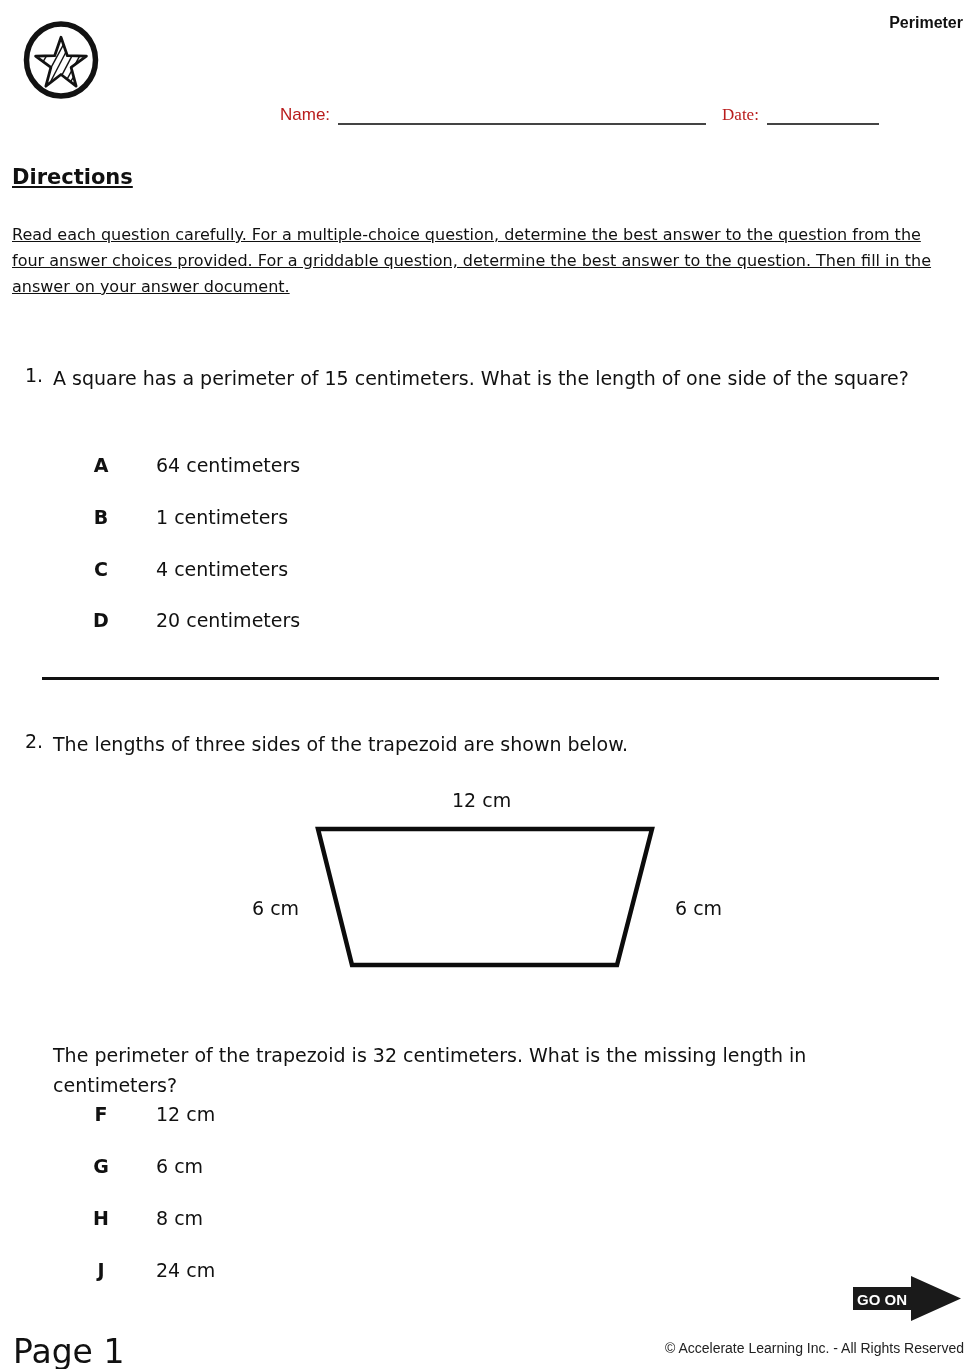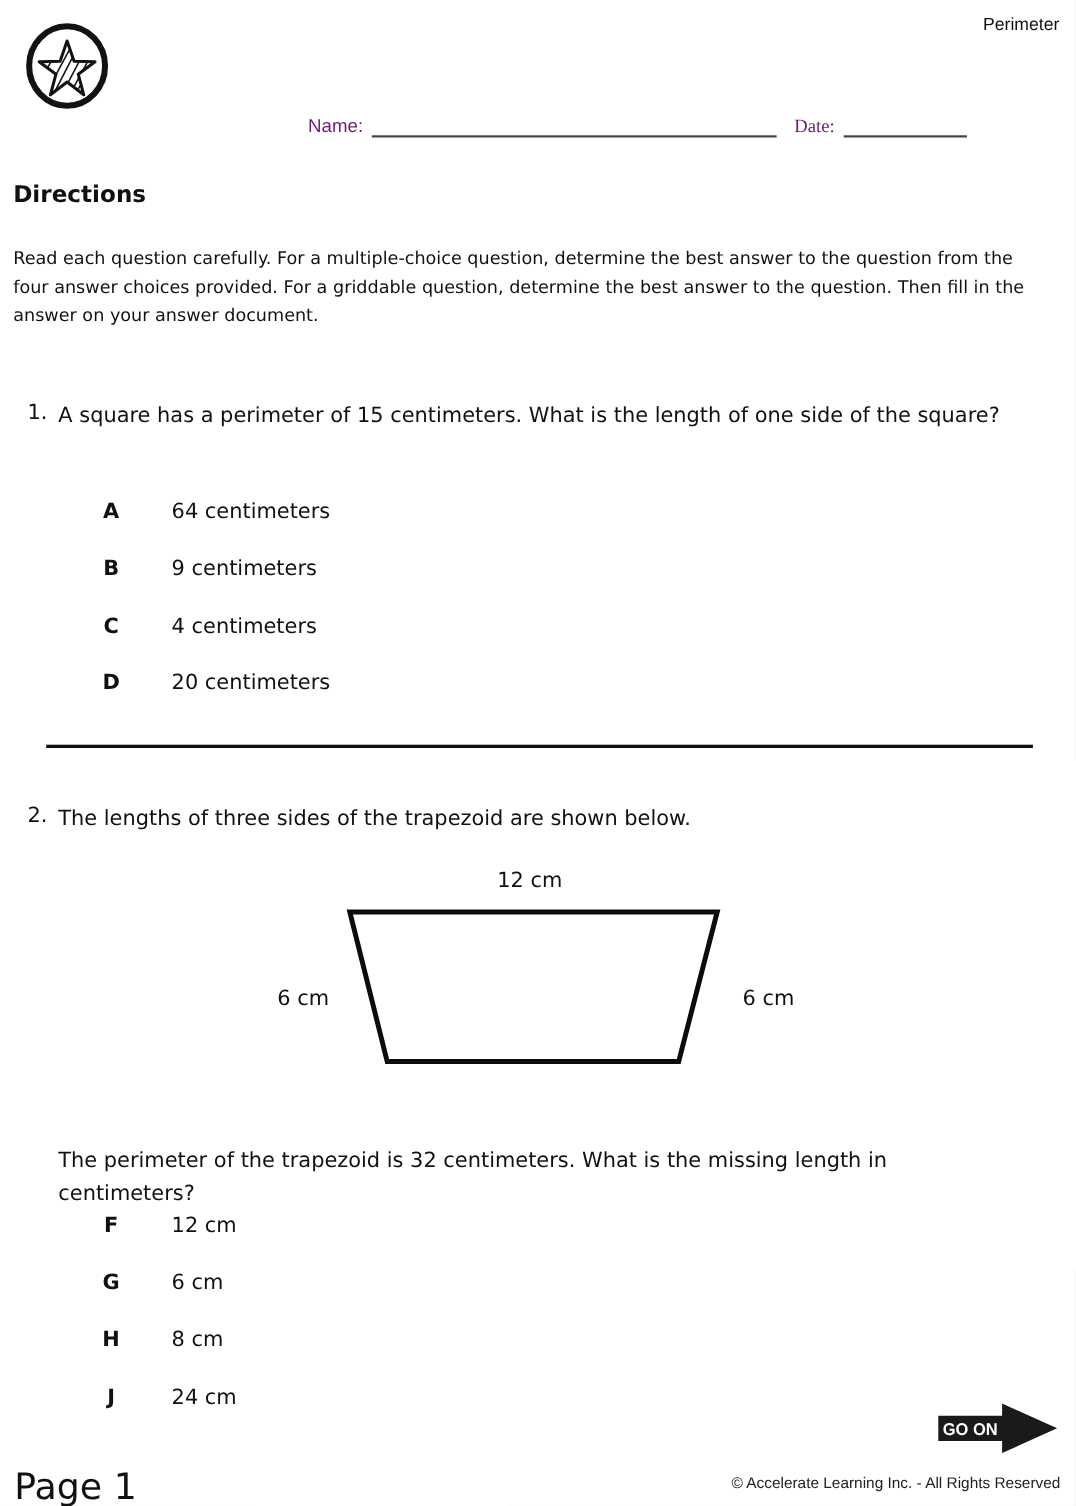--- a/index.html
+++ b/index.html
@@ -12,50 +12,50 @@
     margin: 0 auto;
     font-family: "DejaVu Sans", sans-serif;
     color: #111;
     overflow: hidden;
   }
 
   
   .topic {
     position: absolute; top: 14px; right: 15px;
     font-family: "Liberation Sans", sans-serif;
-    font-size: 16px; color: #111;
+    font-size: 16px; color: #111; font-weight: bold;
   }
   .logo {
     position: absolute; left: 20px; top: 20px;
     width: 82px; height: 80px;
   }
   .title {
     position: absolute; left: 113px; top: 36px;
     font-size: 33px; letter-spacing: 1px; color: #161616;
     font-family: "DejaVu Sans", sans-serif;
     white-space: nowrap;
   }
   .name-date {
     position: absolute; left: 280px; top: 103px;
     display: flex; align-items: flex-end;
     font-family: "Liberation Sans", sans-serif;
-    font-size: 17px; color: #701a75;
+    font-size: 17px; color: #b91c1c;
     height: 22px;
   }
   .fill-line {
     display: inline-block;
     border-bottom: 2px solid #444;
     height: 20px;
   }
   .name-line { width: 368px; margin-left: 8px; }
   .date-label { margin-left: 16px; font-family: Liberation Serif, serif; }
   .date-line { width: 112px; margin-left: 8px; }
 
   
-  .directions { position: absolute; left: 12px; top: 165px; width: 934px; }
+  .directions { position: absolute; left: 12px; top: 165px; width: 934px; text-decoration: underline; }
   .directions h2 { font-size: 21px; font-weight: bold; margin-bottom: 33px; }
   .directions p { font-size: 16px; line-height: 26px; }
 
   
   .question-row { position: absolute; display: flex; }
   .q-number { width: 53px; padding-left: 25px; font-size: 19px; flex: none; }
   .q-text { width: 862px; font-size: 19px; line-height: 29.5px; }
 
   .choice {
     position: absolute; display: flex; align-items: baseline;
@@ -135,21 +135,21 @@
     <div class="q-number">1.</div>
     <div class="q-text">A square has a perimeter of 15 centimeters. What is the length of one side of the square?</div>
   </div>
 
   <div class="choice" style="top:454px;">
     <span class="letter">A</span>
     <span class="ctext">64 centimeters</span>
   </div>
   <div class="choice" style="top:506px;">
     <span class="letter">B</span>
-    <span class="ctext">9 centimeters</span>
+    <span class="ctext">1 centimeters</span>
   </div>
   <div class="choice" style="top:558px;">
     <span class="letter">C</span>
     <span class="ctext">4 centimeters</span>
   </div>
   <div class="choice" style="top:609px;">
     <span class="letter">D</span>
     <span class="ctext">20 centimeters</span>
   </div>
 

